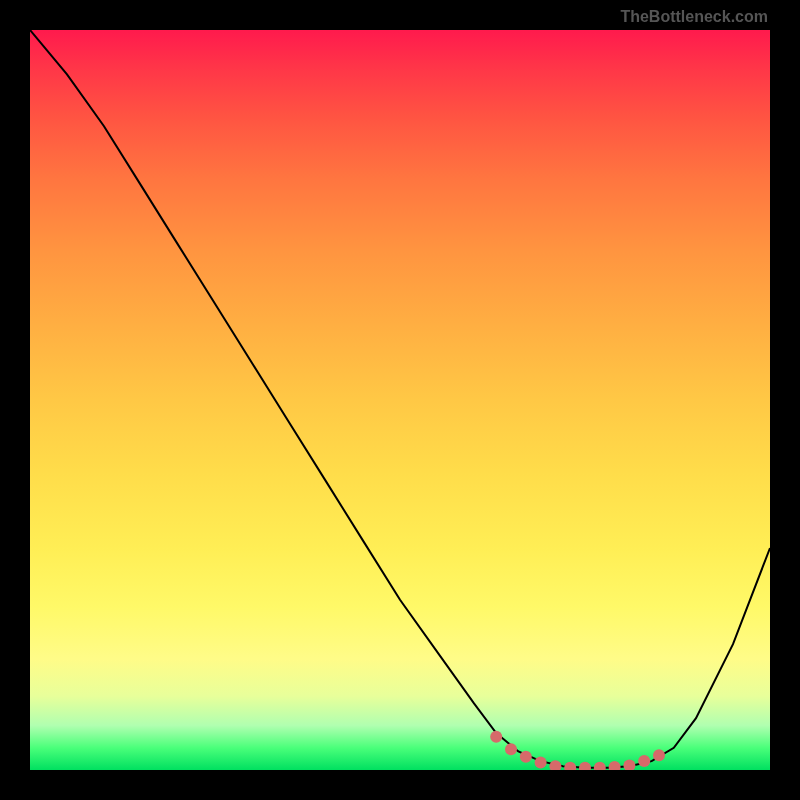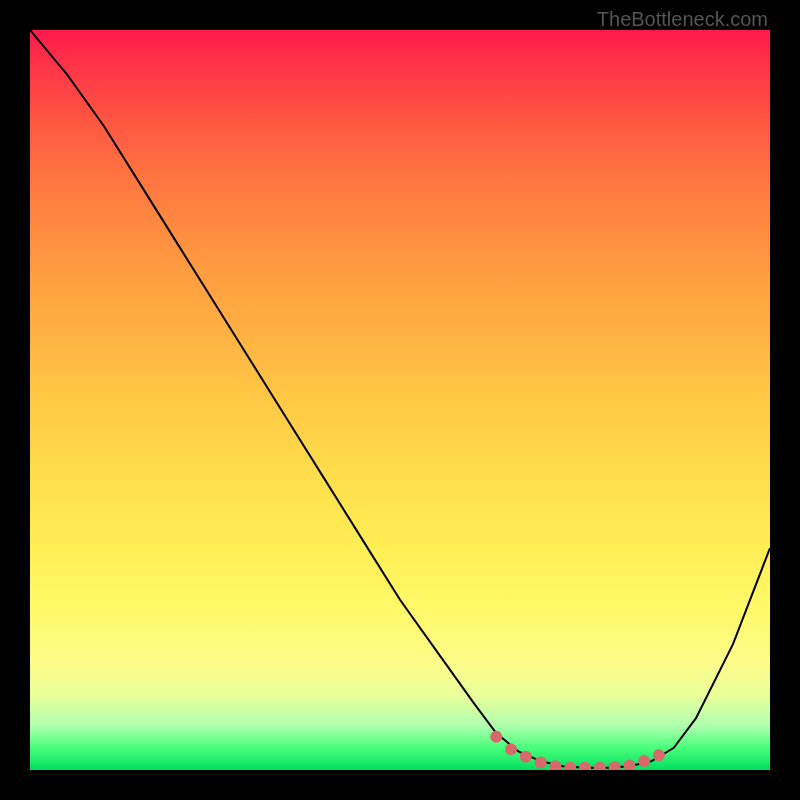--- a/index.html
+++ b/index.html
@@ -39,22 +39,22 @@
         #b0ffb0 94%,
         #4aff7a 97%,
         #00e060 100%
       );
     }
     .watermark {
       position: absolute;
       top: 8px;
       right: 32px;
       color: #555;
-      font-size: 20px;
-      font-weight: 400;
+      font-size: 16px;
+      font-weight: 700;
       z-index: 10;
     }
     .curve-svg {
       position: absolute;
       top: 0;
       left: 0;
       width: 100%;
       height: 100%;
       z-index: 5;
     }

